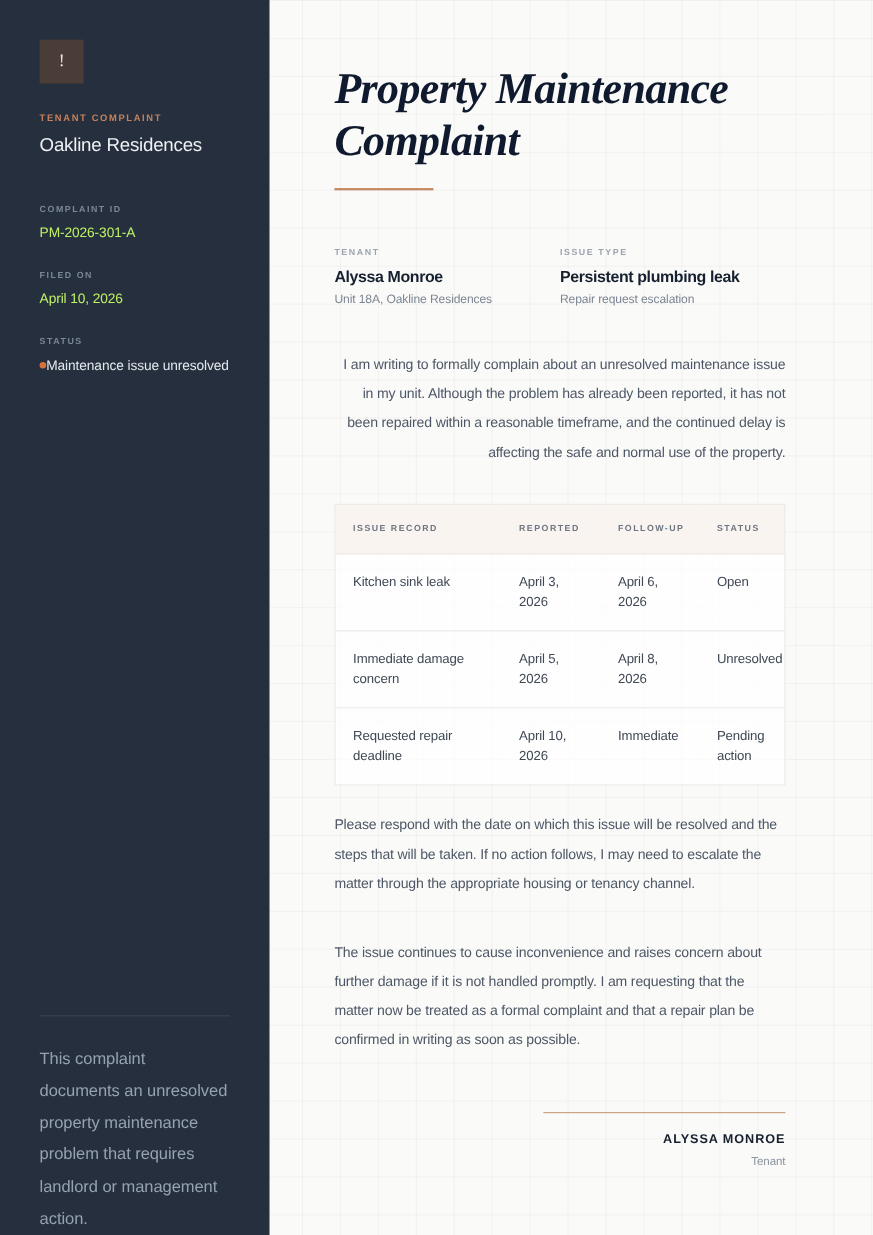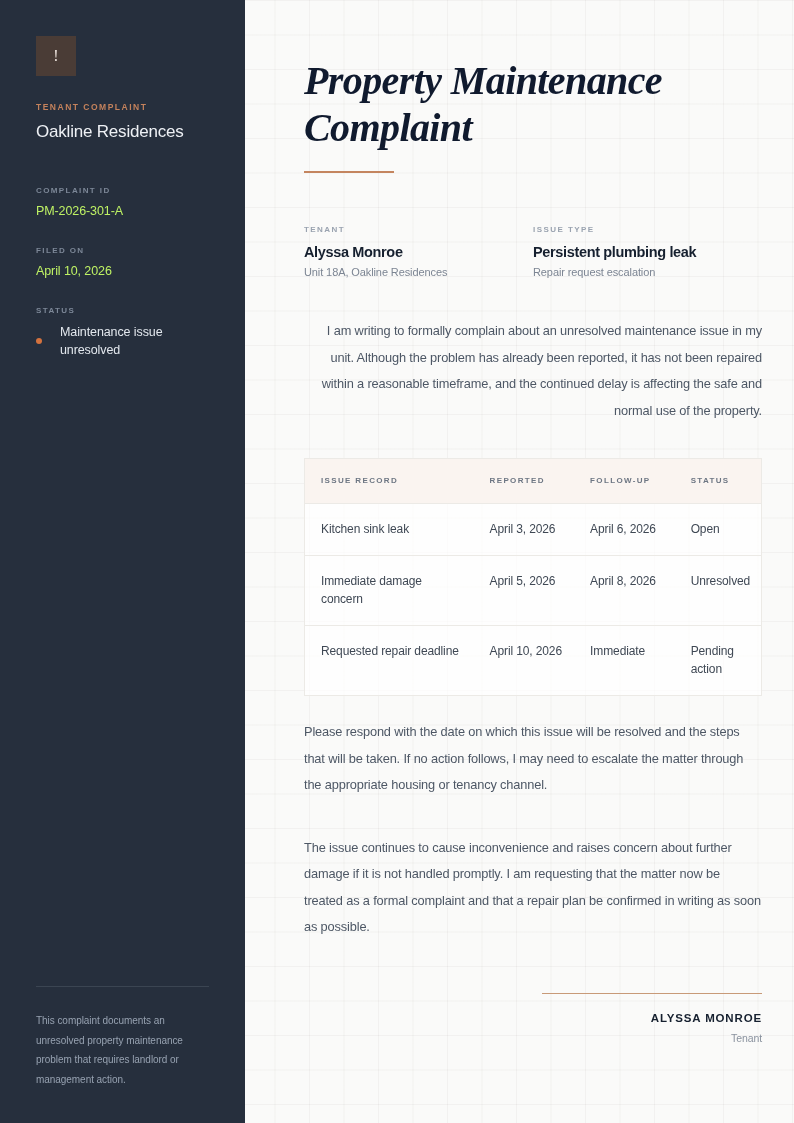--- a/index.html
+++ b/index.html
@@ -93,21 +93,21 @@
     font-size: 12.5px;
     color: #bef264;
     font-weight: 400;
     letter-spacing: -0.1px;
     line-height: 1.35;
   }
 
   .status-row {
     display: flex;
     align-items: center;
-    gap: 18px;
+    gap: 0;
   }
   .status-dot {
     width: 6px;
     height: 6px;
     border-radius: 50%;
     background: #d4723e;
     flex: 0 0 6px;
   }
   .status-text {
     font-size: 12.5px;
@@ -118,34 +118,33 @@
 
   .sidebar-spacer { flex: 1 1 auto; }
 
   .sidebar-divider {
     height: 1px;
     background: #3b4552;
     margin-bottom: 24px;
   }
 
   .sidebar-footnote {
-    font-size: 10px;
+    font-size: 15px;
     line-height: 1.95;
     color: #97a2b1;
     letter-spacing: -0.05px;
-    padding-bottom: 34px;
   }
 
   
   .main {
     position: relative;
     z-index: 1;
     width: 628px;
     height: 1123px;
-    padding: 0 32px 0 59px;
+    padding: 0 80px 0 59px;
     overflow: hidden;
   }
 
   .doc-title {
     font-family: "Liberation Serif", serif;
     font-style: italic;
     font-weight: 700;
     font-size: 40px;
     line-height: 1.18;
     color: #101a2e;

